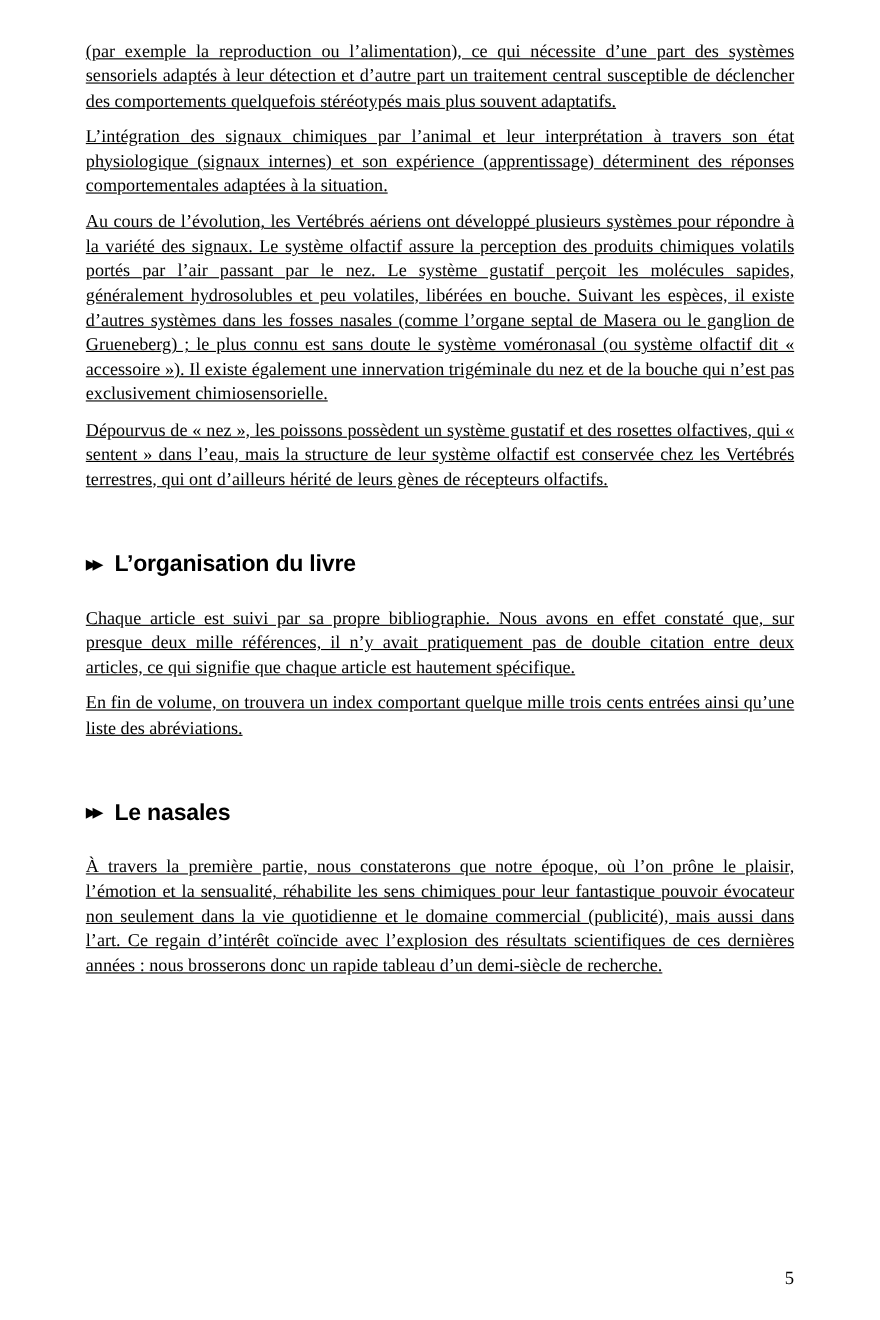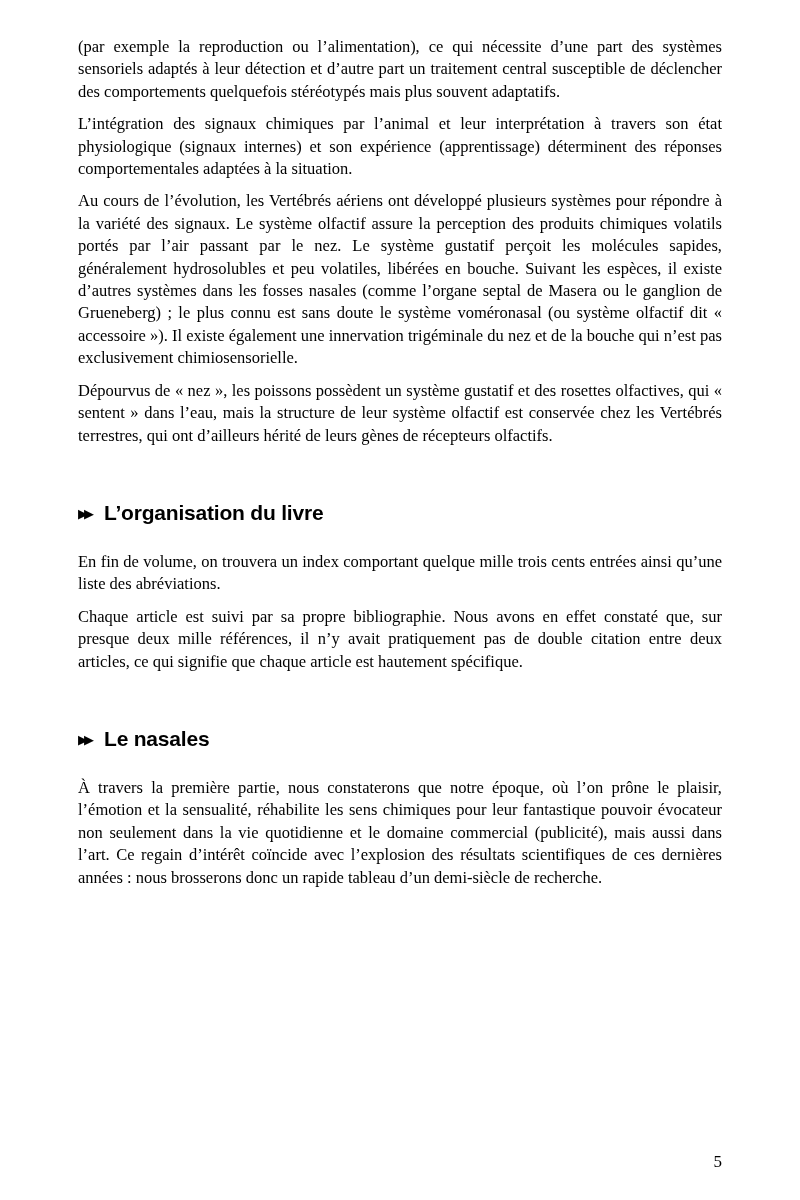--- a/index.html
+++ b/index.html
@@ -23,20 +23,21 @@
     text-align: right;
     font-size: 15px;
     line-height: 18px;
     margin-bottom: 42px;
   }
   .body-text p {
     font-size: 16.5px;
     line-height: 22.4px;
     text-align: justify;
     margin: 0 0 10px 0;
+    text-decoration: underline;
   }
   h2.section-heading {
     font-family: "Liberation Sans", sans-serif;
     font-weight: bold;
     font-size: 21px;
     letter-spacing: -0.2px;
     margin: 54px 0 26px 0;
     display: flex;
     align-items: center;
   }
@@ -67,22 +68,22 @@
     <p>Au cours de l’évolution, les Vertébrés aériens ont développé plusieurs systèmes pour répondre à la variété des signaux. Le système olfactif assure la perception des produits chimiques volatils portés par l’air passant par le nez. Le système gustatif perçoit les molécules sapides, généralement hydrosolubles et peu volatiles, libérées en bouche. Suivant les espèces, il existe d’autres systèmes dans les fosses nasales (comme l’organe septal de Masera ou le ganglion de Grueneberg) ; le plus connu est sans doute le système voméronasal (ou système olfactif dit « accessoire »). Il existe également une innervation trigéminale du nez et de la bouche qui n’est pas exclusivement chimiosensorielle.</p>
     <p>Dépourvus de « nez », les poissons possèdent un système gustatif et des rosettes olfactives, qui « sentent » dans l’eau, mais la structure de leur système olfactif est conservée chez les Vertébrés terrestres, qui ont d’ailleurs hérité de leurs gènes de récepteurs olfactifs.</p>
   </div>
 
   <h2 class="section-heading">
     <span class="marker">▶▶</span>
     <span>L’organisation du livre</span>
   </h2>
 
   <div class="body-text">
+    <p>Chaque article est suivi par sa propre bibliographie. Nous avons en effet constaté que, sur presque deux mille références, il n’y avait pratiquement pas de double citation entre deux articles, ce qui signifie que chaque article est hautement spécifique.</p>
     <p>En fin de volume, on trouvera un index comportant quelque mille trois cents entrées ainsi qu’une liste des abréviations.</p>
-    <p>Chaque article est suivi par sa propre bibliographie. Nous avons en effet constaté que, sur presque deux mille références, il n’y avait pratiquement pas de double citation entre deux articles, ce qui signifie que chaque article est hautement spécifique.</p>
   </div>
 
   <h2 class="section-heading">
     <span class="marker">▶▶</span>
     <span>Le nasales</span>
   </h2>
 
   <div class="body-text">
     <p>À travers la première partie, nous constaterons que notre époque, où l’on prône le plaisir, l’émotion et la sensualité, réhabilite les sens chimiques pour leur fantastique pouvoir évocateur non seulement dans la vie quotidienne et le domaine commercial (publicité), mais aussi dans l’art. Ce regain d’intérêt coïncide avec l’explosion des résultats scientifiques de ces dernières années : nous brosserons donc un rapide tableau d’un demi-siècle de recherche.</p>
   </div>

